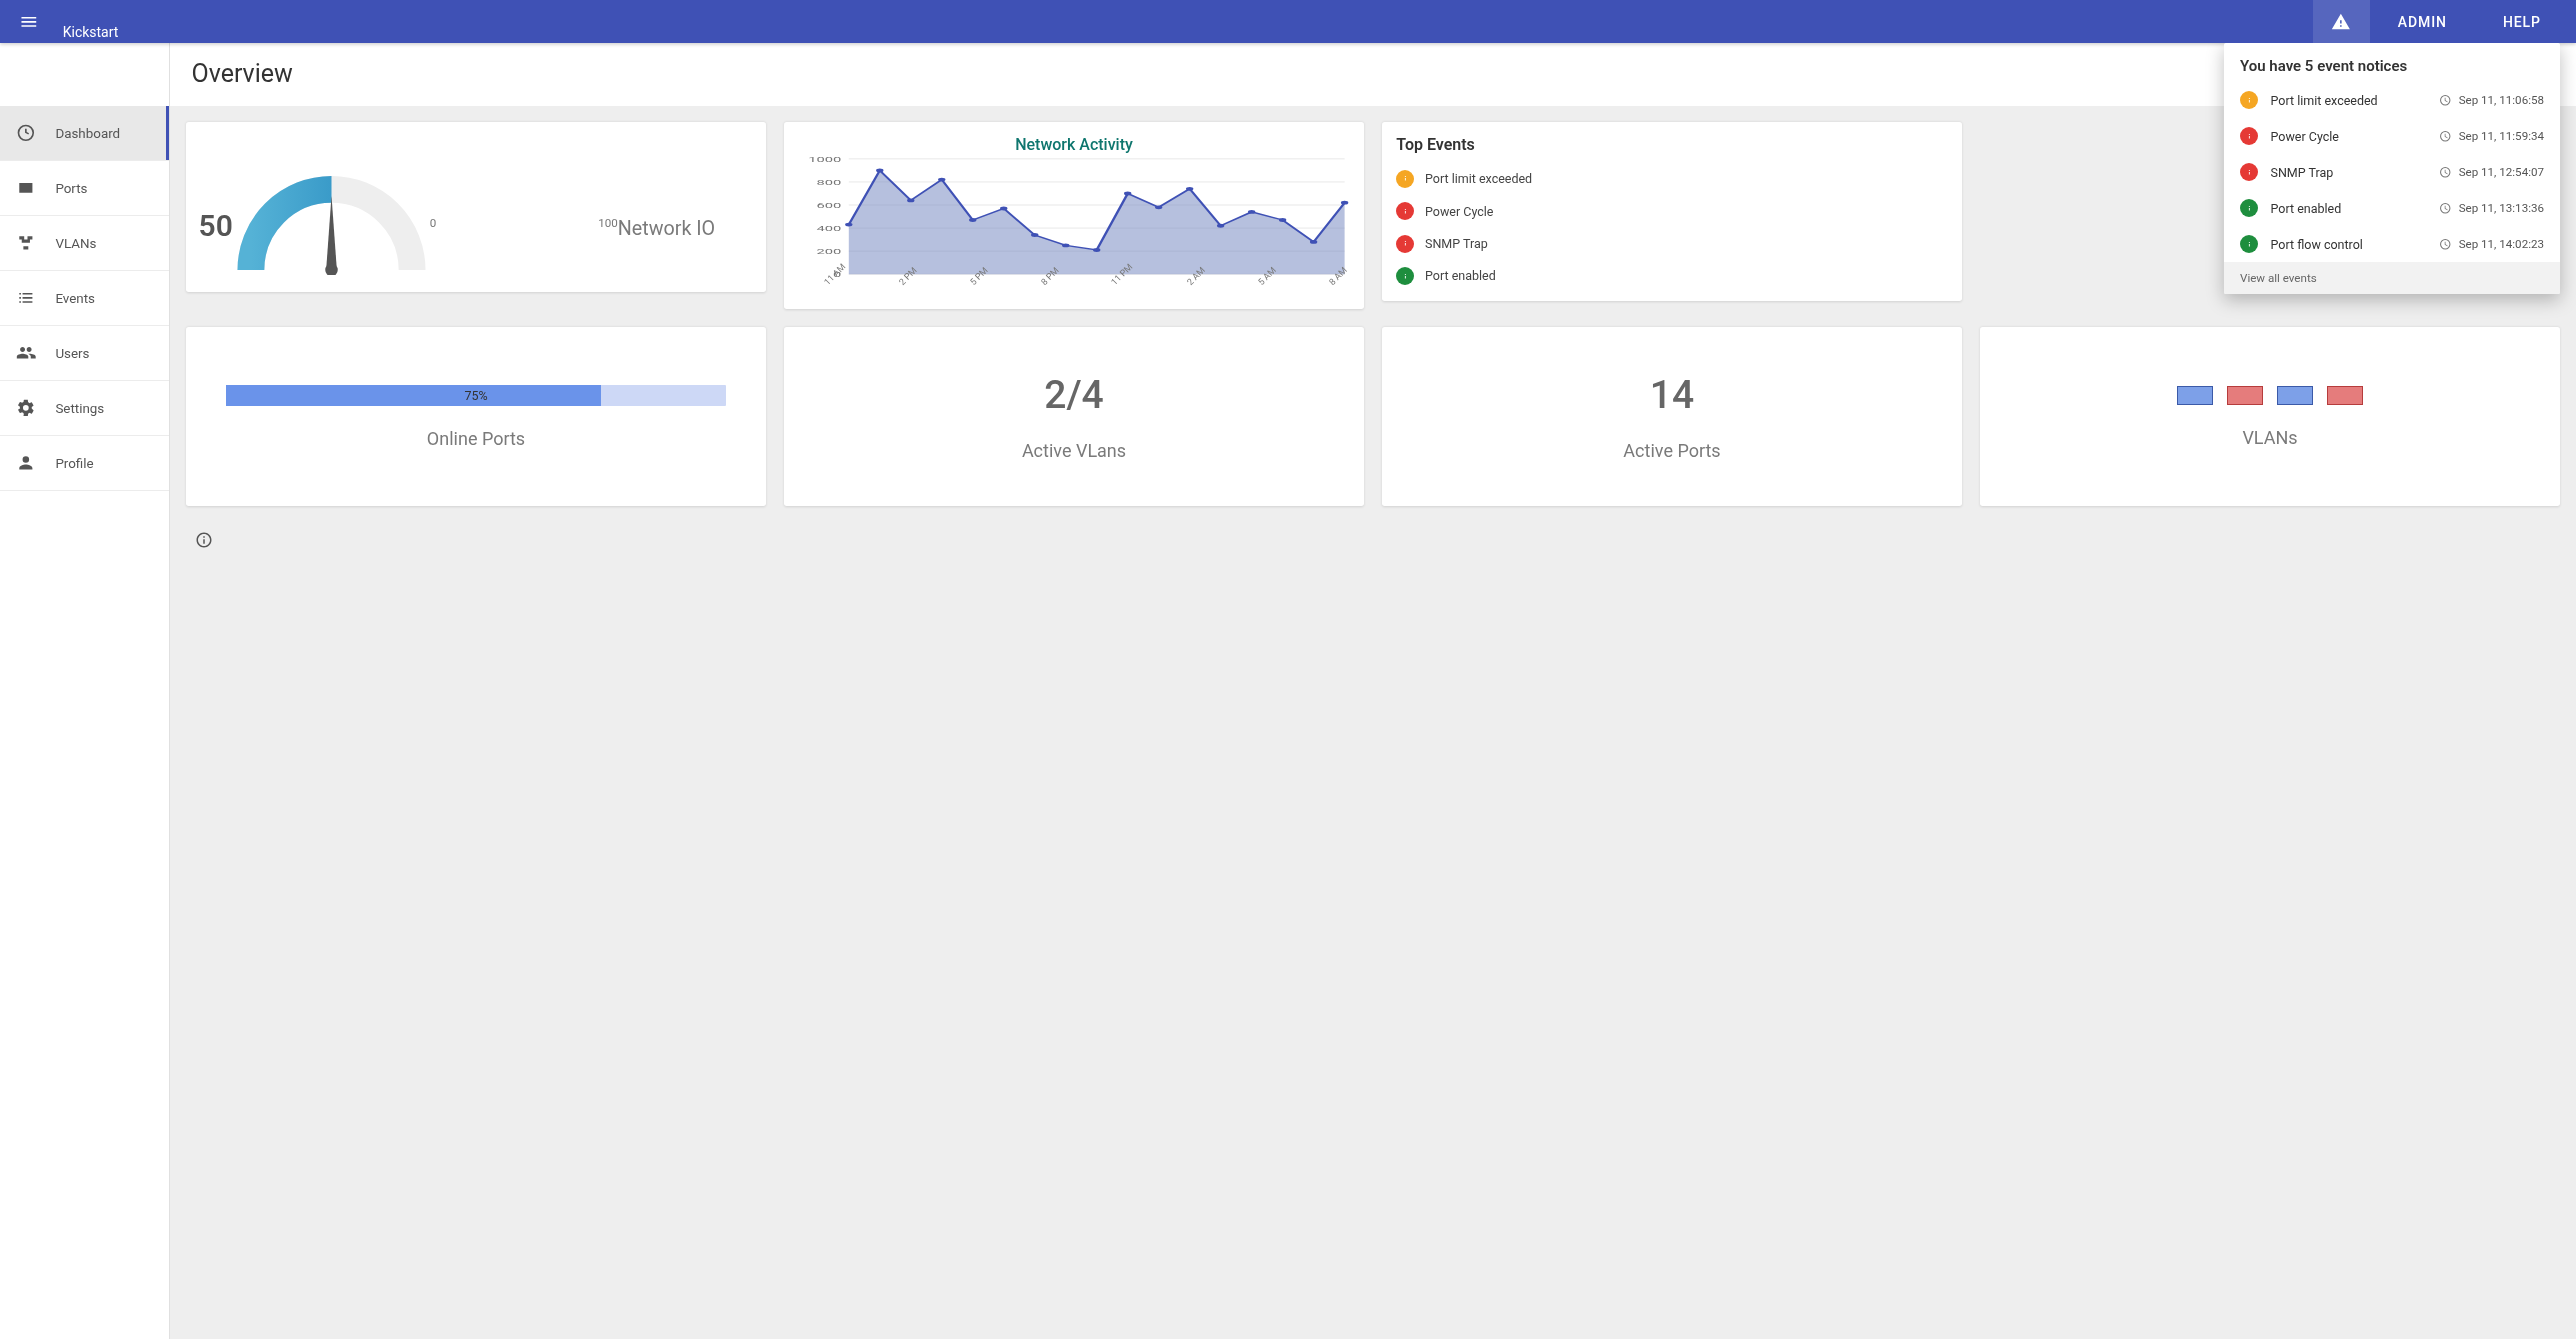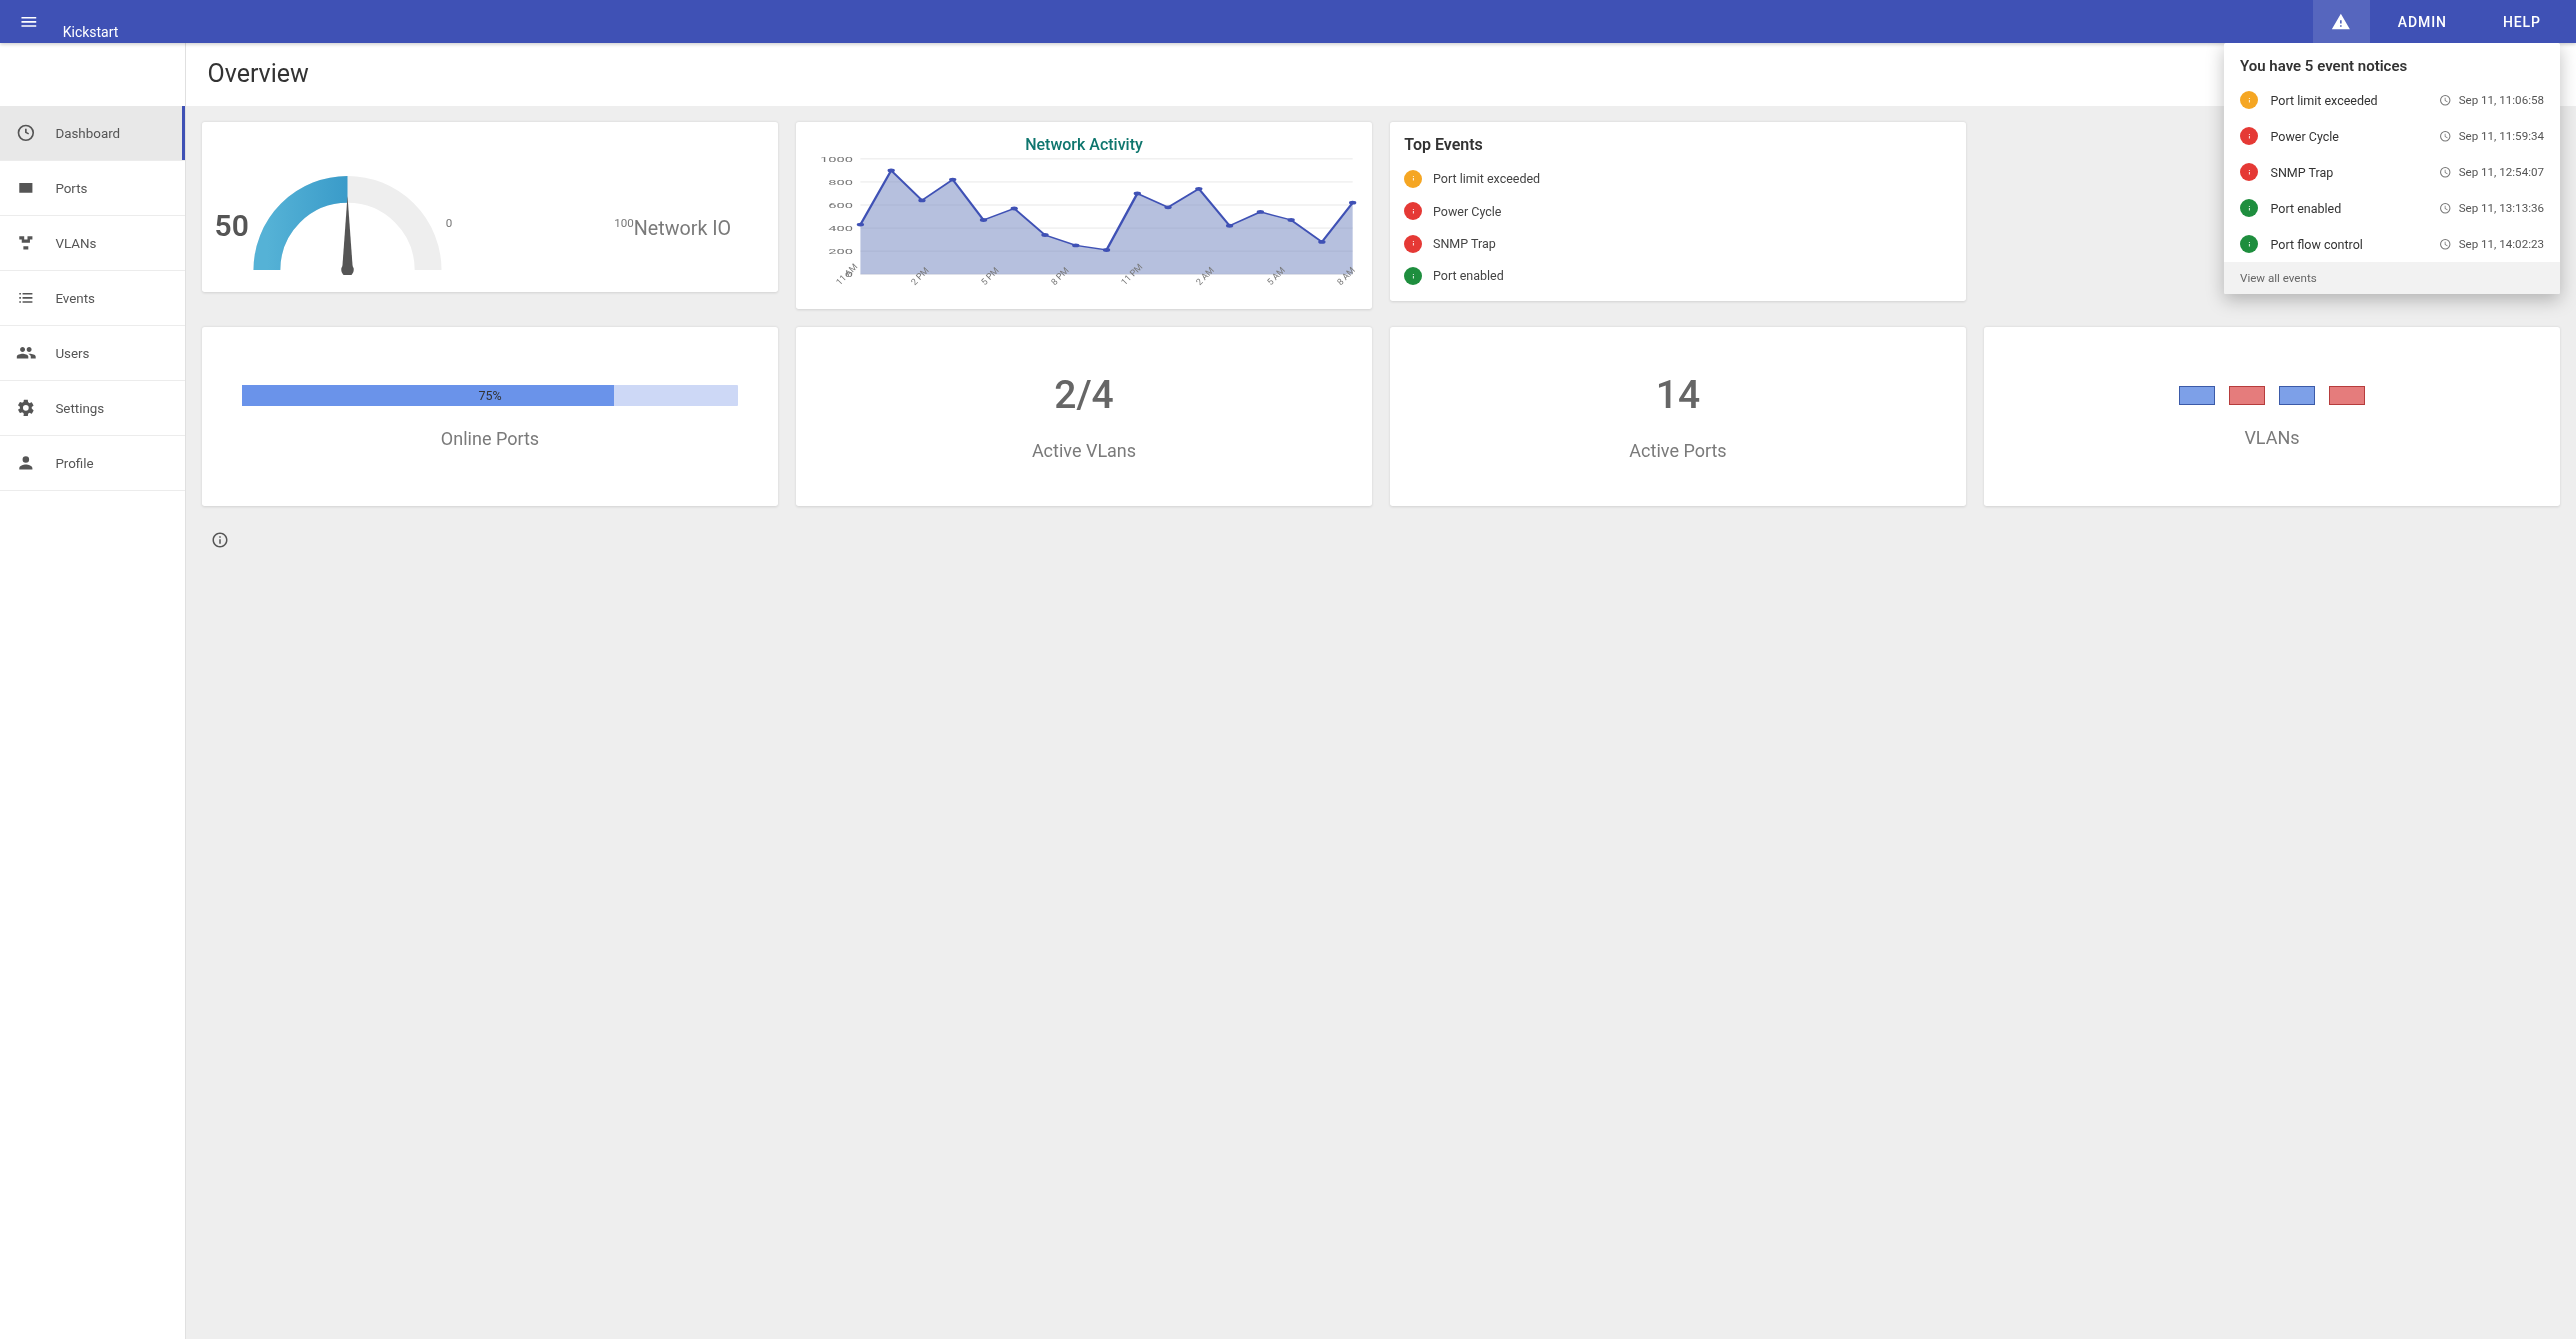--- a/index.html
+++ b/index.html
@@ -47,21 +47,21 @@
     display: flex; align-items: center;
     font-size: 14px;
     letter-spacing: 0.9px;
     font-weight: 500;
     cursor: pointer;
   }
 
   
   .shell { display: flex; height: calc(100% - 43px); }
   .sidebar {
-    width: 186px;
+    width: 170px;
     background: #fff;
     border-right: 0.9px solid #e0e0e0;
     flex-shrink: 0;
     padding-top: 63px;
   }
   .content {
     flex: 1;
     display: flex;
     flex-direction: column;
     overflow: auto;

